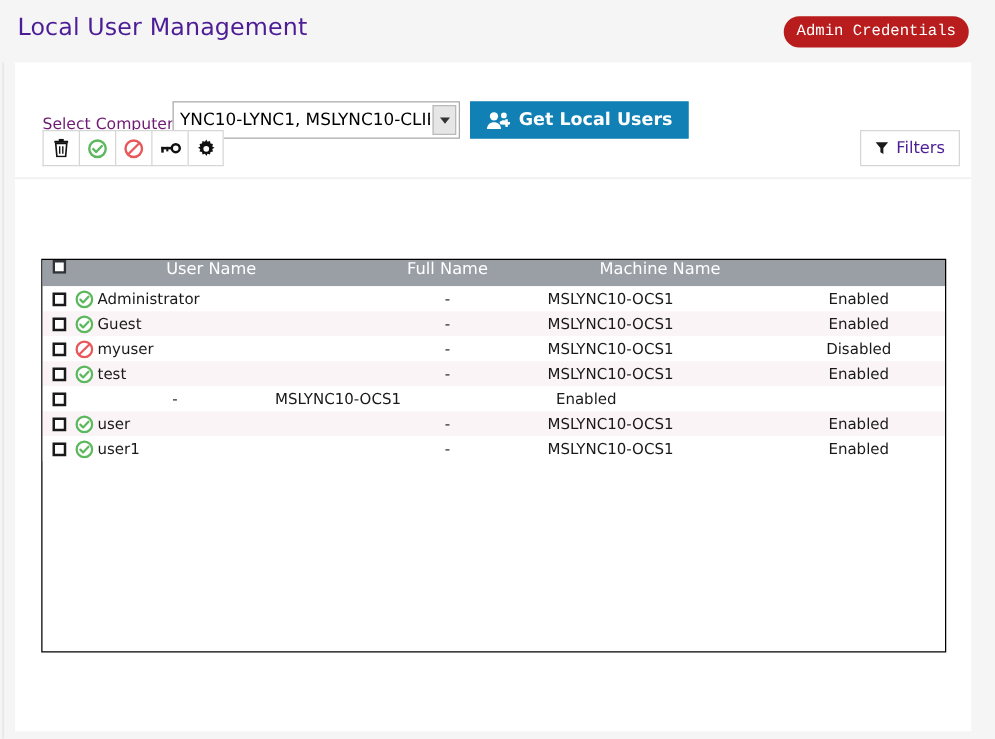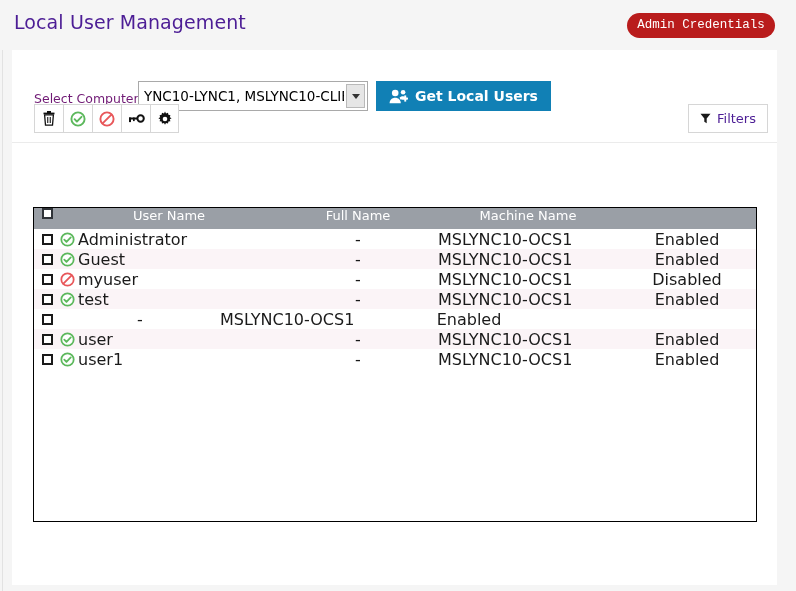--- a/index.html
+++ b/index.html
@@ -201,21 +201,21 @@
     height: 21px;
     background: #9a9fa6;
     color: #ffffff;
     font-size: 13px;
     align-items: flex-start;
   }
   .grid-row {
     display: flex;
     height: 20px;
     align-items: center;
-    font-size: 16px;
+    font-size: 12px;
     color: #1a1a1a;
   }
   .grid-row.odd  { background: #ffffff; }
   .grid-row.even { background: #fbf4f7; }
 
   .col-check  { width: 26px; flex: 0 0 26px; display: flex; align-items: center; justify-content: center; }
   .col-user   { width: 218px; flex: 0 0 218px; display: flex; align-items: center; gap: 2px; }
   .col-full   { width: 160px; flex: 0 0 160px; text-align: center; }
   .col-mach   { width: 180px; flex: 0 0 180px; text-align: left; }
   .col-status { width: 138px; flex: 0 0 138px; text-align: center; }

